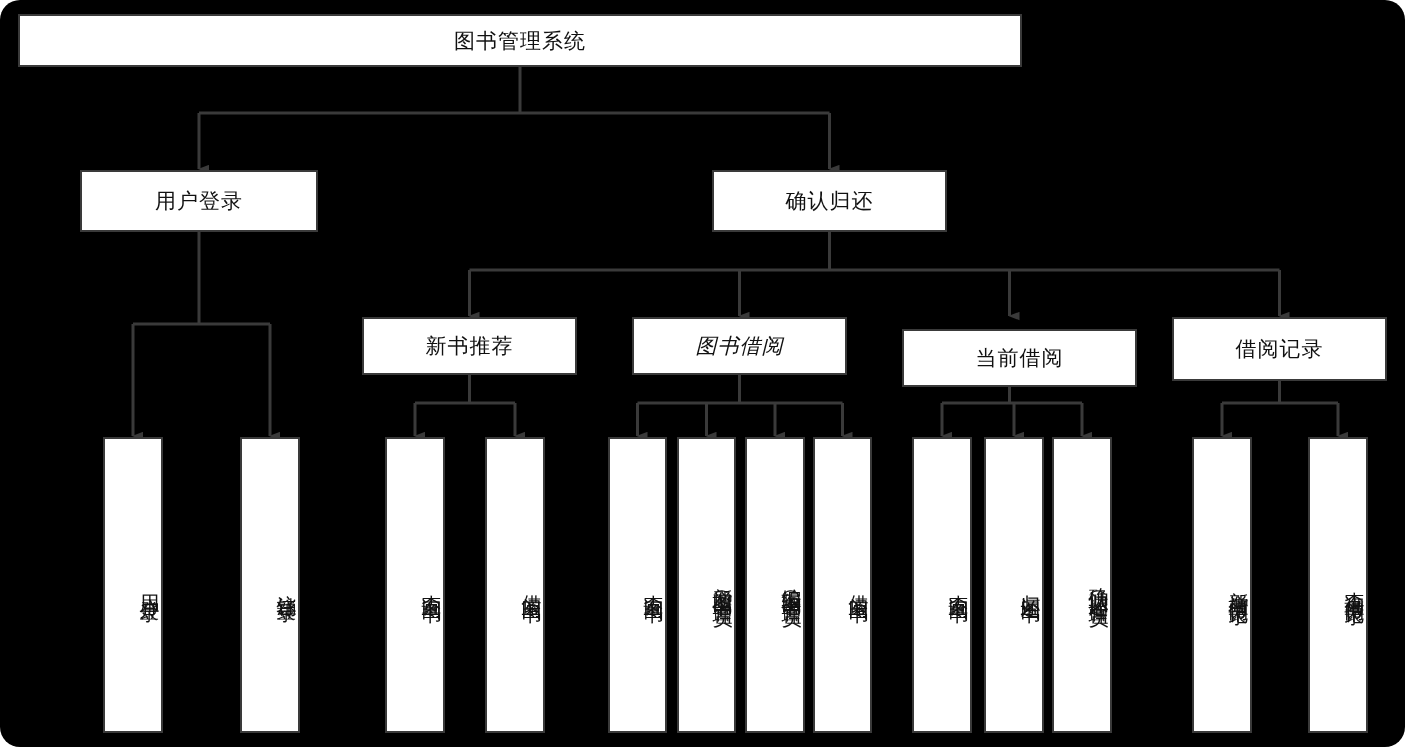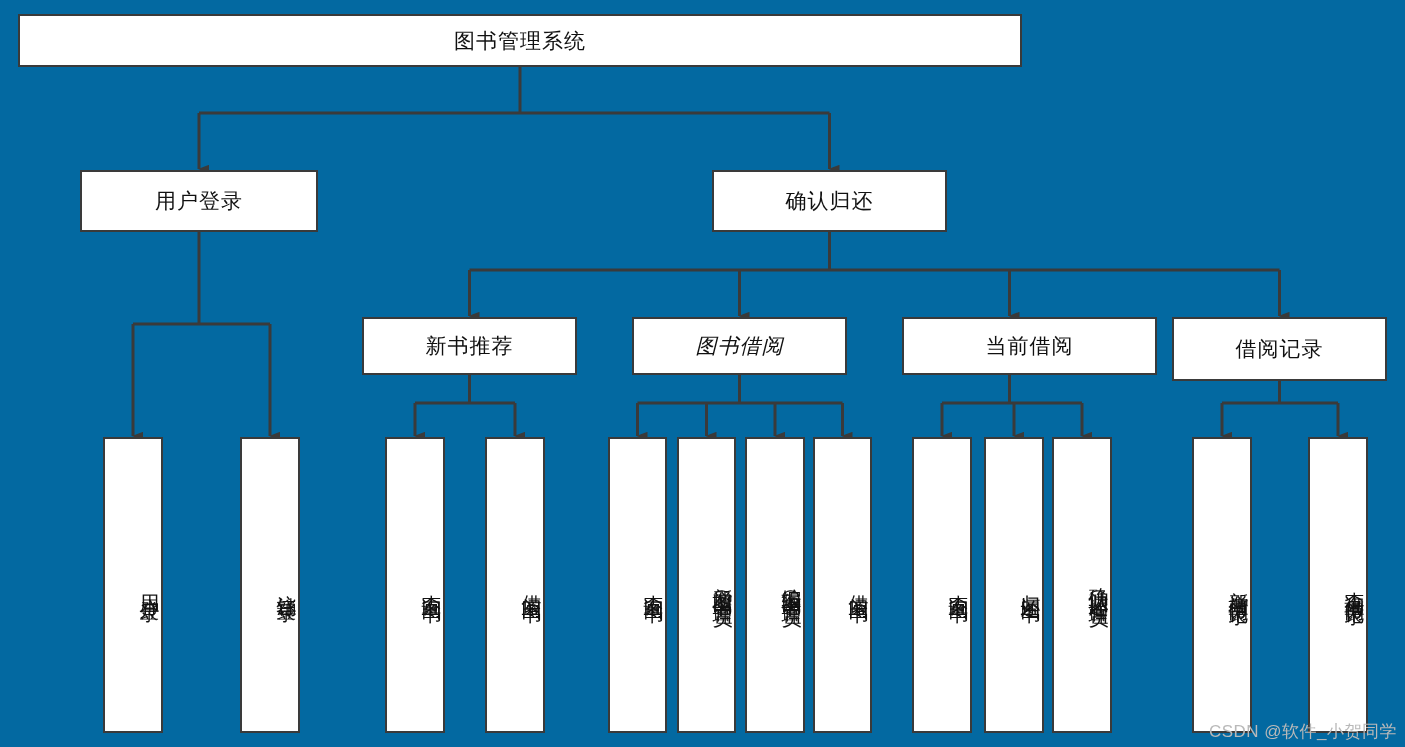--- a/index.html
+++ b/index.html
@@ -8,22 +8,23 @@
     padding: 0;
     background: #ffffff;
   }
   body {
     font-family: "Liberation Sans", "DejaVu Sans", sans-serif;
   }
   #diagram-root {
     position: relative;
     width: 1405px;
     height: 747px;
-    background: #0369a1;
+    background: #000000;
     overflow: hidden;
+    border-radius: 20px;
   }
   #edge-layer {
     position: absolute;
     left: 0;
     top: 0;
     width: 1405px;
     height: 747px;
     pointer-events: none;
   }
   .node {
@@ -131,21 +132,21 @@
       </div>
       <div class="node horizontal" style="left: 712px; top: 170px; width: 235px; height: 62px; border-color: rgb(58, 58, 58); background: rgb(255, 255, 255); color: rgb(17, 17, 17);">
         <span class="node-label">确认归还</span>
       </div>
       <div class="node horizontal" style="left: 362px; top: 317px; width: 215px; height: 58px; border-color: rgb(58, 58, 58); background: rgb(255, 255, 255); color: rgb(17, 17, 17); justify-content: center;">
         <span class="node-label">新书推荐</span>
       </div>
       <div class="node horizontal" style="left: 632px; top: 317px; width: 215px; height: 58px; border-color: rgb(58, 58, 58); background: rgb(255, 255, 255); color: rgb(17, 17, 17); font-style: italic;">
         <span class="node-label">图书借阅</span>
       </div>
-      <div class="node horizontal" style="left: 902px; top: 317px; width: 255px; height: 58px; border-color: rgb(58, 58, 58); background: rgb(255, 255, 255); color: rgb(17, 17, 17);">
+      <div class="node horizontal" style="left: 902px; top: 329px; width: 235px; height: 58px; border-color: rgb(58, 58, 58); background: rgb(255, 255, 255); color: rgb(17, 17, 17);">
         <span class="node-label">当前借阅</span>
       </div>
       <div class="node horizontal" style="left: 1172px; top: 317px; width: 215px; height: 64px; border-color: rgb(58, 58, 58); background: rgb(255, 255, 255); color: rgb(17, 17, 17);">
         <span class="node-label">借阅记录</span>
       </div>
       <div class="node vertical" style="left: 103px; top: 437px; width: 60px; height: 296px; border-color: rgb(58, 58, 58); background: rgb(255, 255, 255); color: rgb(17, 17, 17);">
         <span class="node-label">用户登录</span>
       </div>
       <div class="node vertical" style="left: 240px; top: 437px; width: 60px; height: 296px; border-color: rgb(58, 58, 58); background: rgb(255, 255, 255); color: rgb(17, 17, 17);">
         <span class="node-label">注销登录</span>
@@ -178,14 +179,13 @@
         <span class="node-label">确认归还（管理员）</span>
       </div>
       <div class="node vertical" style="left: 1192px; top: 437px; width: 60px; height: 296px; border-color: rgb(58, 58, 58); background: rgb(255, 255, 255); color: rgb(17, 17, 17);">
         <span class="node-label">新增借阅记录</span>
       </div>
       <div class="node vertical" style="left: 1308px; top: 437px; width: 60px; height: 296px; border-color: rgb(58, 58, 58); background: rgb(255, 255, 255); color: rgb(17, 17, 17);">
         <span class="node-label">查询借阅记录</span>
       </div>
     </div>
 
-  <div id="watermark">CSDN @软件_小贺同学</div>
 </div>
 
 </body></html>

